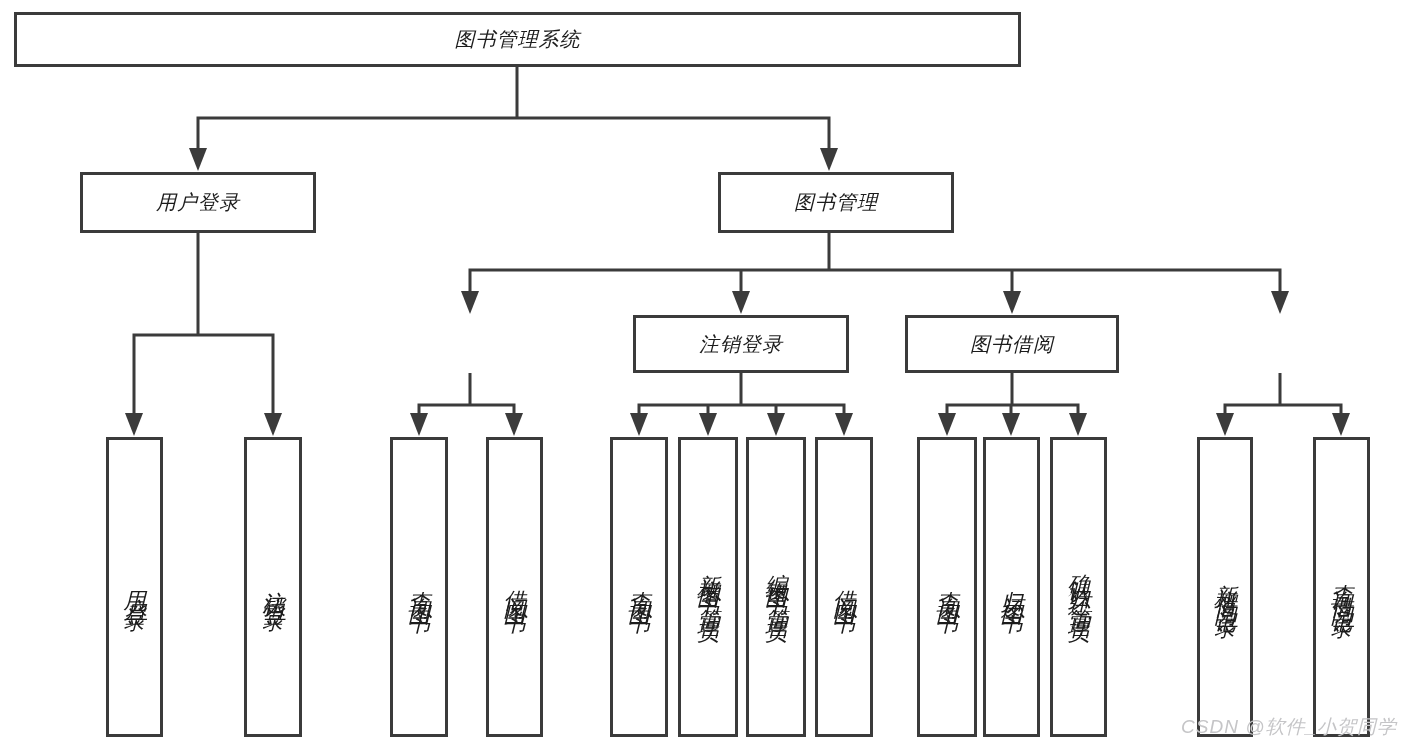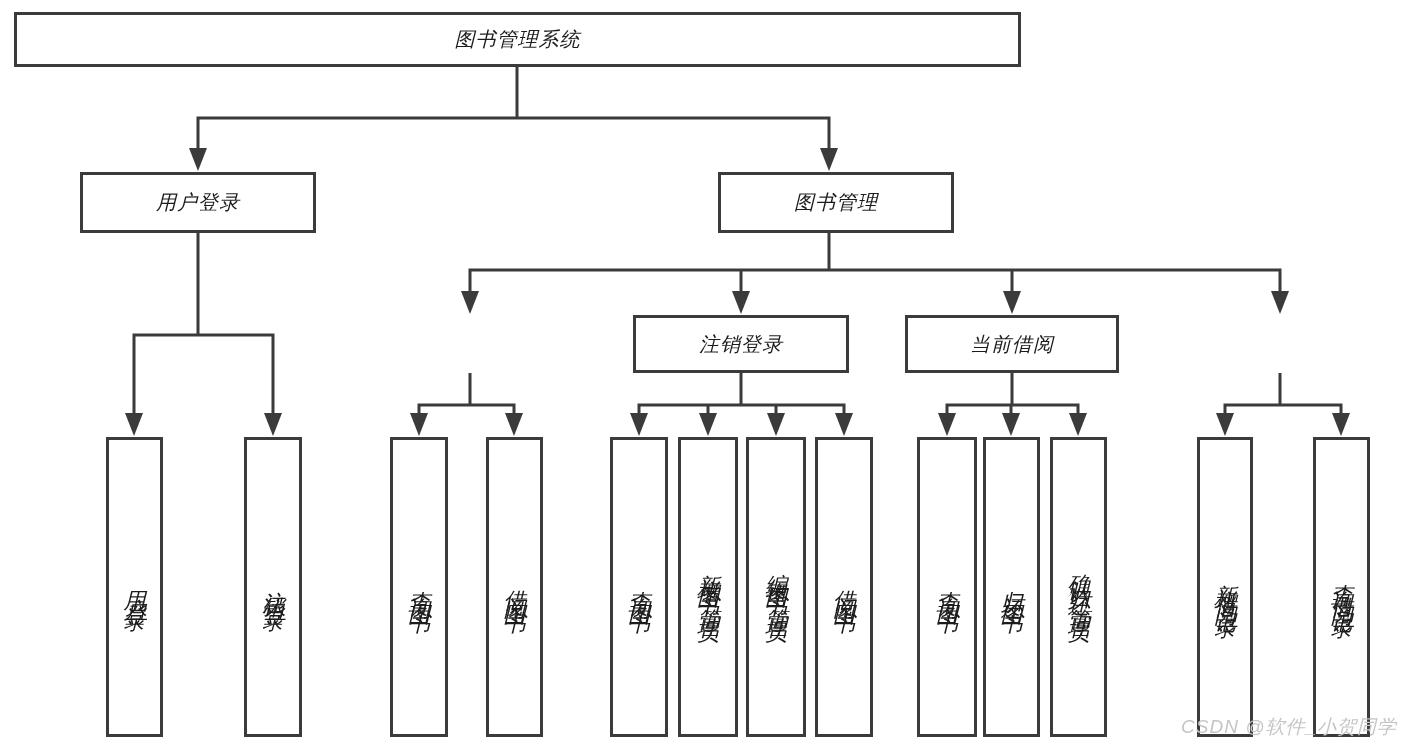--- a/index.html
+++ b/index.html
@@ -101,21 +101,21 @@
     <span>用户登录</span>
   </div>
   <div class="box" style="left:718px;top:172px;width:236px;height:61px">
     <span>图书管理</span>
   </div>
 
   <div class="box" style="left:633px;top:315px;width:216px;height:58px">
     <span>注销登录</span>
   </div>
   <div class="box" style="left:905px;top:315px;width:214px;height:58px">
-    <span>当前借阅</span>
+    <span>图书借阅</span>
   </div>
 
   <div class="box leaf" style="left:106px;top:437px;width:57px;height:300px">
     <span class="vtext">用户登录</span>
   </div>
   <div class="box leaf" style="left:244px;top:437px;width:58px;height:300px">
     <span class="vtext">注销登录</span>
   </div>
 
   <div class="box leaf" style="left:390px;top:437px;width:58px;height:300px">

